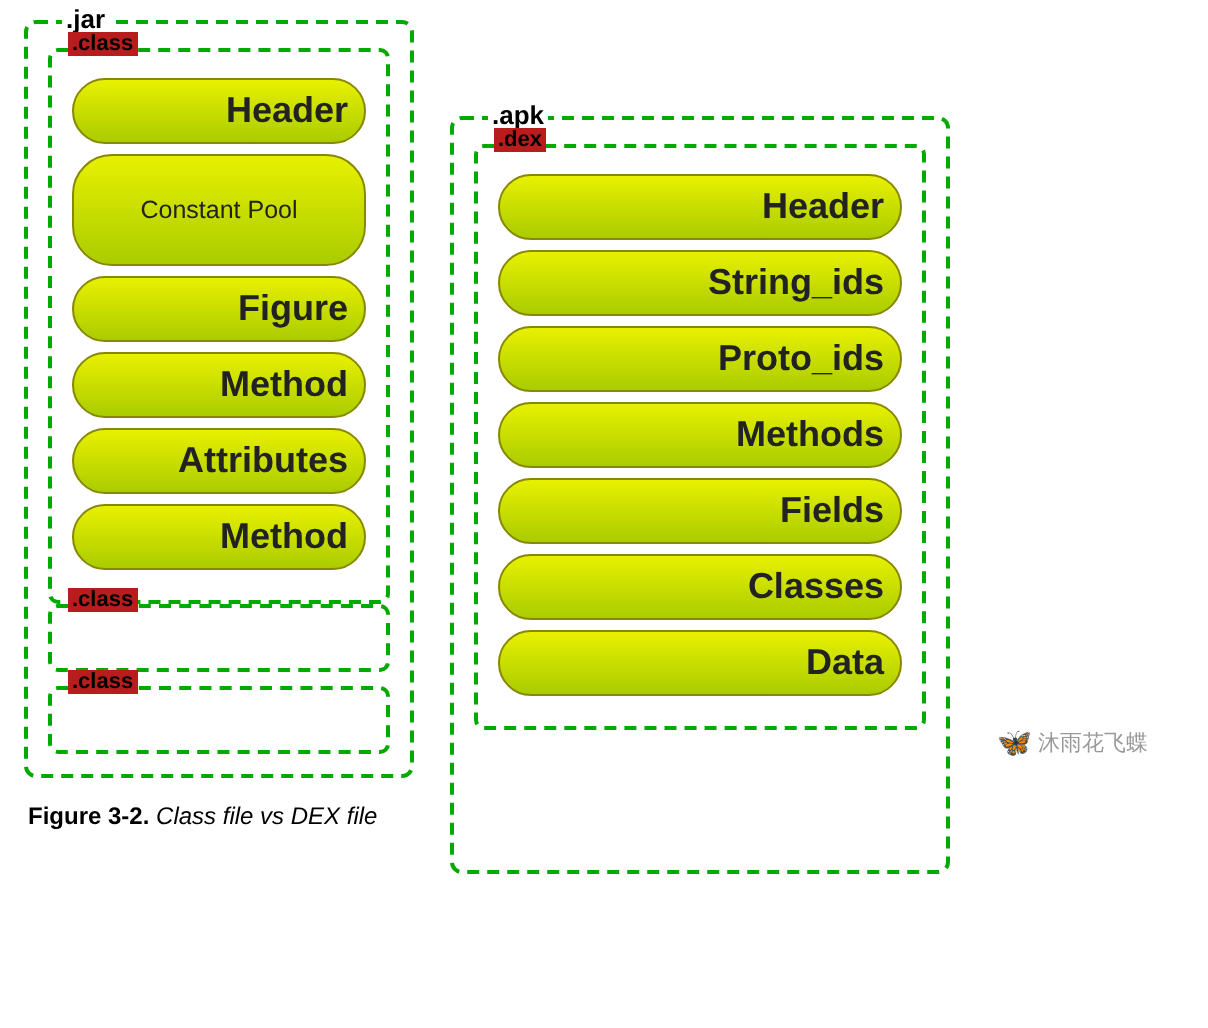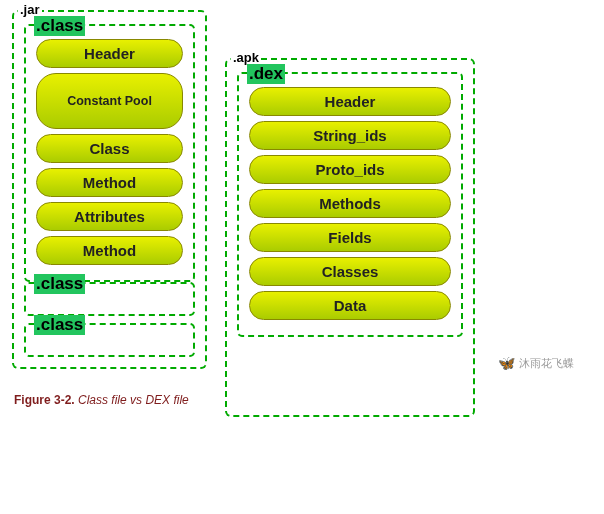--- a/index.html
+++ b/index.html
@@ -30,21 +30,21 @@
       border: 2.5px dashed #00aa00;
       border-radius: 6px;
       padding: 8px 10px 10px 10px;
       position: relative;
       background: #fff;
     }
 
     .outer-label {
       position: absolute;
       top: -10px;
-      left: 4px;
+      left: 17px;
       background: #fff;
       font-weight: bold;
       font-size: 13px;
       color: #000;
       padding: 0 2px;
     }
 
     
     .inner-box {
       border: 2.5px dashed #00aa00;
@@ -52,51 +52,51 @@
       padding: 8px 10px 10px 10px;
       position: relative;
       background: #fff;
       margin-top: 4px;
     }
 
     .inner-label {
       position: absolute;
       top: -10px;
       left: 8px;
-      background: #22c55e;
-      font-size: 17px;
+      background: #b91c1c;
+      font-size: 11px;
       font-weight: bold;
       color: #000;
       padding: 0 2px;
     }
 
     
     .pill {
       background: linear-gradient(to bottom, #e8f000, #aacc00);
       border: 1.5px solid #888800;
       border-radius: 20px;
-      text-align: center;
+      text-align: right;
       padding: 5px 8px;
-      font-size: 15px;
+      font-size: 18px;
       font-weight: bold;
       color: #222;
       margin: 5px auto;
       display: block;
     }
 
     .constant-pool-pill {
       height: 56px;
       display: flex;
       align-items: center;
       justify-content: center;
       background: linear-gradient(to bottom, #e8f000, #aacc00);
       border: 1.5px solid #888800;
       border-radius: 20px;
       font-size: 12.5px;
-      font-weight: bold;
+      font-weight: normal;
       color: #222;
       margin: 5px auto;
       width: 100%;
     }
 
     
     .jar-outer {
       width: 195px;
       display: flex;
       flex-direction: column;
@@ -120,23 +120,23 @@
     .apk-outer {
       width: 260px;
     }
 
     .dex-inner {
       width: 100%;
     }
 
     
     .caption {
-      margin-top: 24px;
+      margin-top: 12px;
       font-size: 12px;
-      color: #7f1d1d;
+      color: #000000;
       padding-left: 2px;
     }
 
     .caption strong {
       font-weight: bold;
     }
 
     .caption em {
       font-style: italic;
     }
@@ -169,21 +169,21 @@
 
     <div class="jar-outer">
       <div class="outer-box">
         <span class="outer-label">.jar</span>
 
         <div class="inner-box class-inner-big">
           <span class="inner-label">.class</span>
 
           <span class="pill">Header</span>
           <div class="constant-pool-pill">Constant Pool</div>
-          <span class="pill">Class</span>
+          <span class="pill">Figure</span>
           <span class="pill">Method</span>
           <span class="pill">Attributes</span>
           <span class="pill">Method</span>
         </div>
 
         <div class="class-small">
           <span class="inner-label">.class</span>
         </div>
         <div class="class-small" style="margin-top:7px;">
           <span class="inner-label">.class</span>

